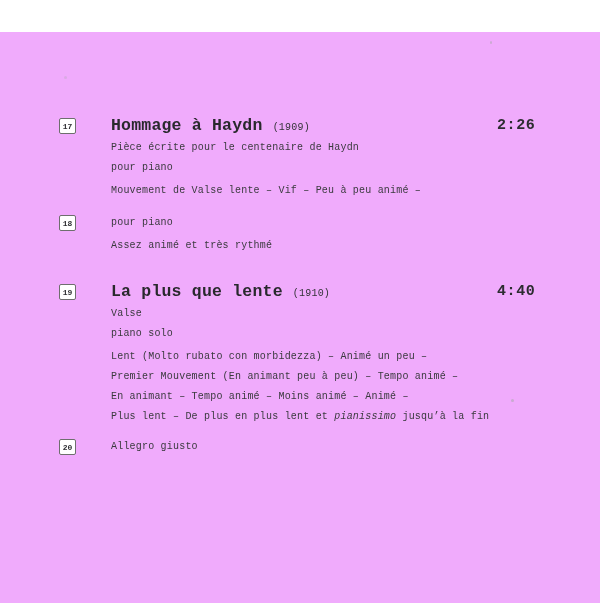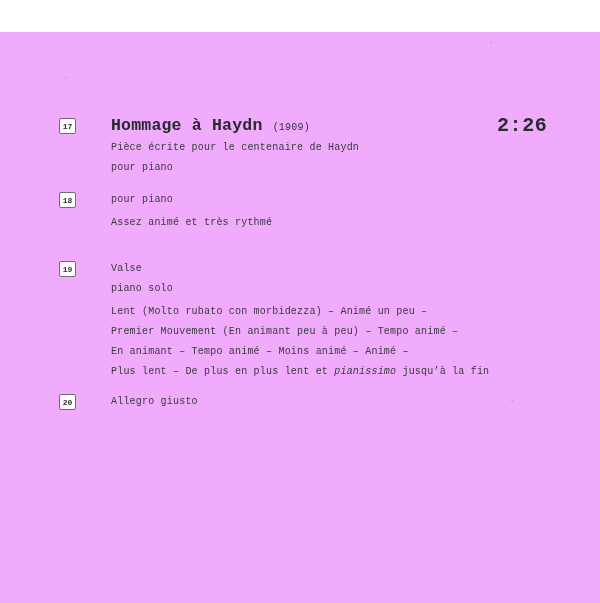--- a/index.html
+++ b/index.html
@@ -52,21 +52,21 @@
   .tyear {
     font-weight: normal;
     font-size: 10px;
     color: #333337;
     letter-spacing: 0.2px;
   }
   .ttime {
     position: absolute;
     left: 386px;
     top: 0;
-    font-size: 20px;
+    font-size: 15px;
     font-weight: 600;
     letter-spacing: 0.6px;
     color: #2c2c30;
   }
   .tline {
     font-size: 10px;
     line-height: 20px;
     letter-spacing: 0.2px;
     color: #3a3a3e;
     white-space: nowrap;
@@ -105,33 +105,39 @@
     <article class="track track-t17">
       <span class="tno">17</span>
       <div class="thead">
         <span>Hommage à Haydn</span>
         <span class="tyear">(1909)</span>
         <span class="ttime">2:26</span>
       </div>
       <div class="tline">Pièce écrite pour le centenaire de Haydn</div>
       <div class="tline">pour piano</div>
       <div class="tempo-group">
+        <div class="tline">Mouvement de Valse lente – Vif – Peu à peu animé –</div>
       </div>
     </article>
 
     <article class="track track-t18">
       <span class="tno">18</span>
       <div class="tline">pour piano</div>
       <div class="tempo-group">
         <div class="tline">Assez animé et très rythmé</div>
       </div>
     </article>
 
     <article class="track track-t19">
       <span class="tno">19</span>
+      <div class="thead">
+        <span>La plus que lente</span>
+        <span class="tyear">(1910)</span>
+        <span class="ttime">4:40</span>
+      </div>
       <div class="tline">Valse</div>
       <div class="tline">piano solo</div>
       <div class="tempo-group">
         <div class="tline">Lent (Molto rubato con morbidezza) – Animé un peu –</div>
         <div class="tline">Premier Mouvement (En animant peu à peu) – Tempo animé –</div>
         <div class="tline">En animant – Tempo animé – Moins animé – Animé –</div>
         <div class="tline">
           <span>Plus lent – De plus en plus lent et </span><span class="it">pianissimo</span><span> jusqu’à la fin</span>
         </div>
       </div>

